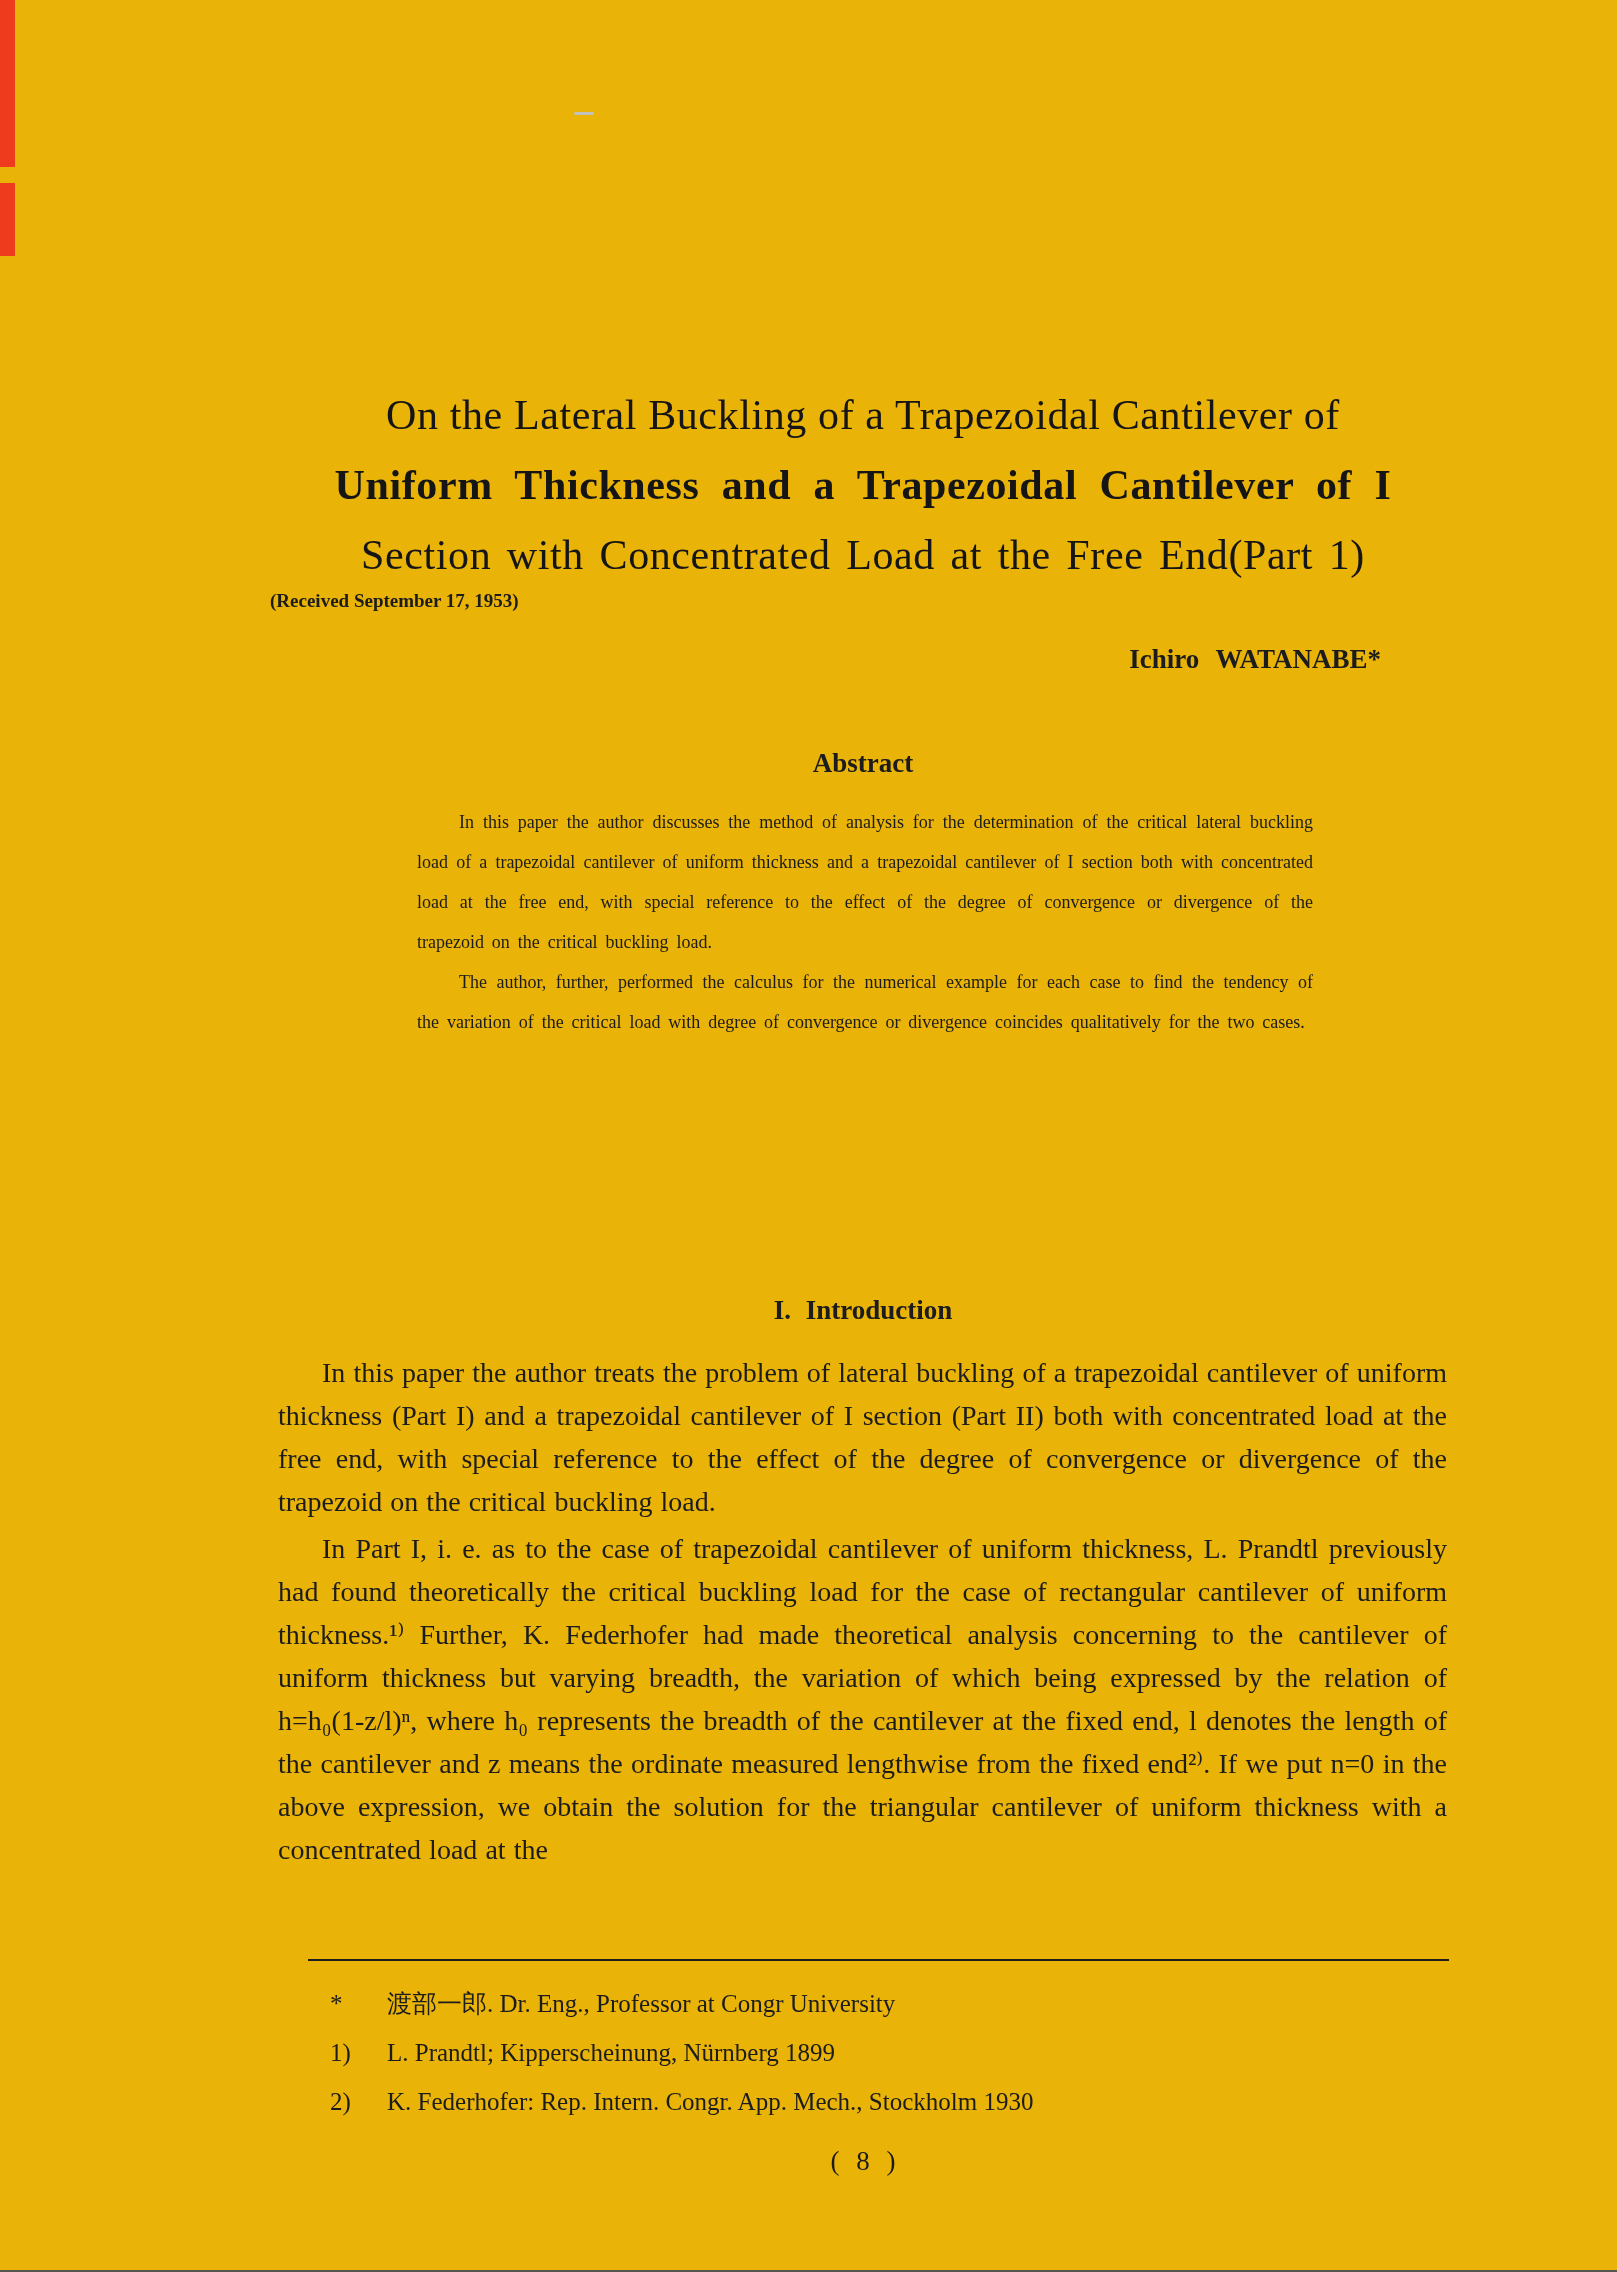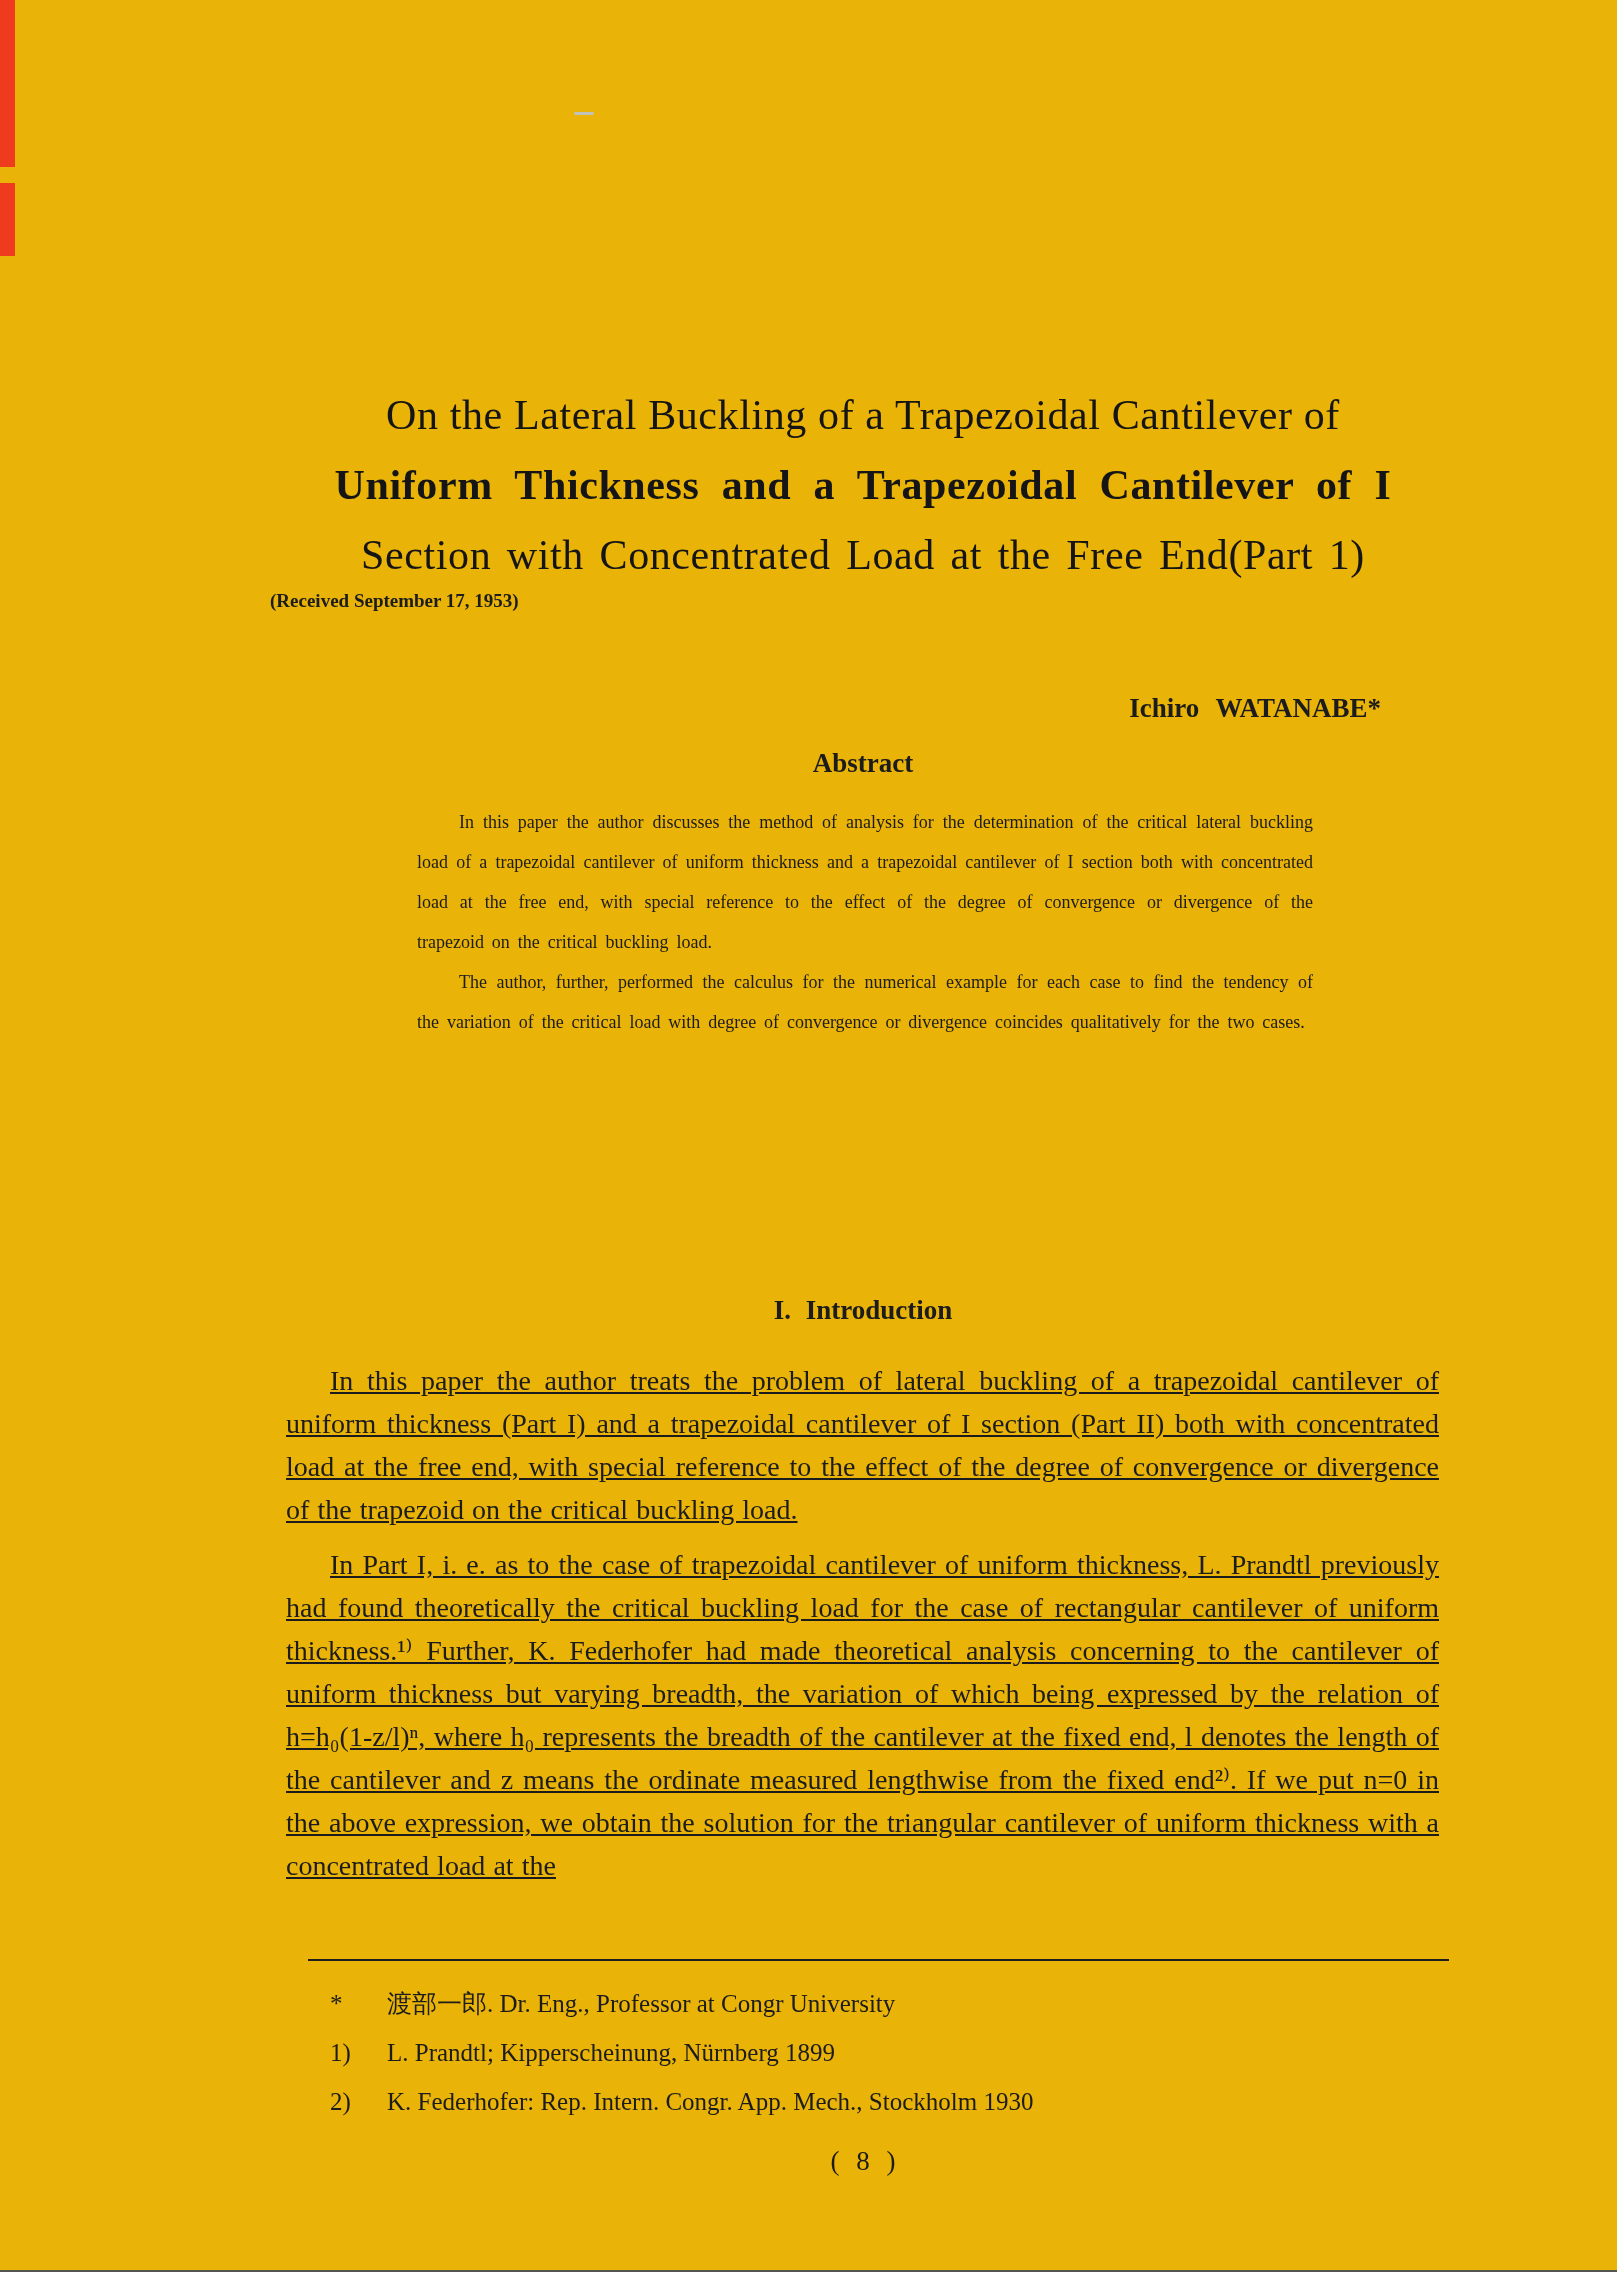--- a/index.html
+++ b/index.html
@@ -67,21 +67,21 @@
     top: 590px;
     left: 270px;
     width: 1186px;
     text-align: left;
     font-size: 19px;
     font-weight: 700;
   }
 
   .author {
     position: absolute;
-    top: 693px;
+    top: 644px;
     left: 270px;
     width: 1111px;
     text-align: right;
     font-size: 27px;
     font-weight: 700;
     word-spacing: 10px;
   }
 
   .abs-heading {
     position: absolute;
@@ -122,24 +122,23 @@
   .body-text {
     position: absolute;
     top: 1347px;
     left: 274px;
     width: 1177px;
     font-size: 28px;
     line-height: 43px;
     text-align: justify;
   }
   .body-p {
-    margin: 12px;
+    margin: 4px;
     text-indent: 44px;
     word-spacing: 1.1px;
-    text-decoration: underline;
   }
 
   .fn-rule {
     position: absolute;
     top: 1959px;
     left: 308px;
     width: 1141px;
     height: 2.2px;
     background: #1d1d1d;
   }

